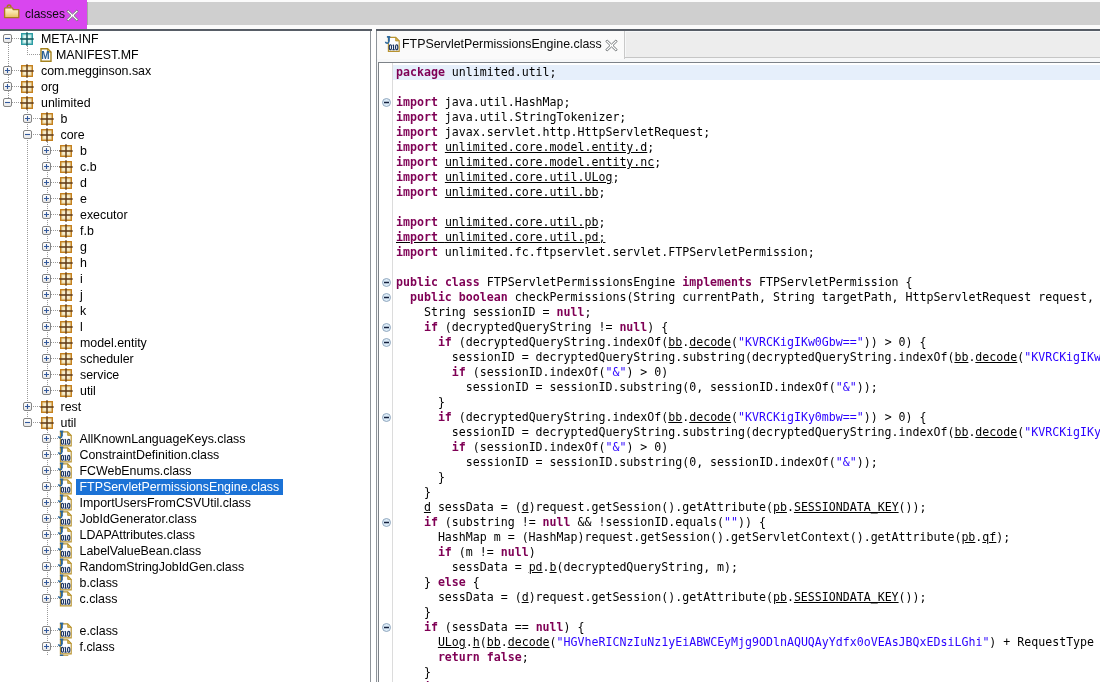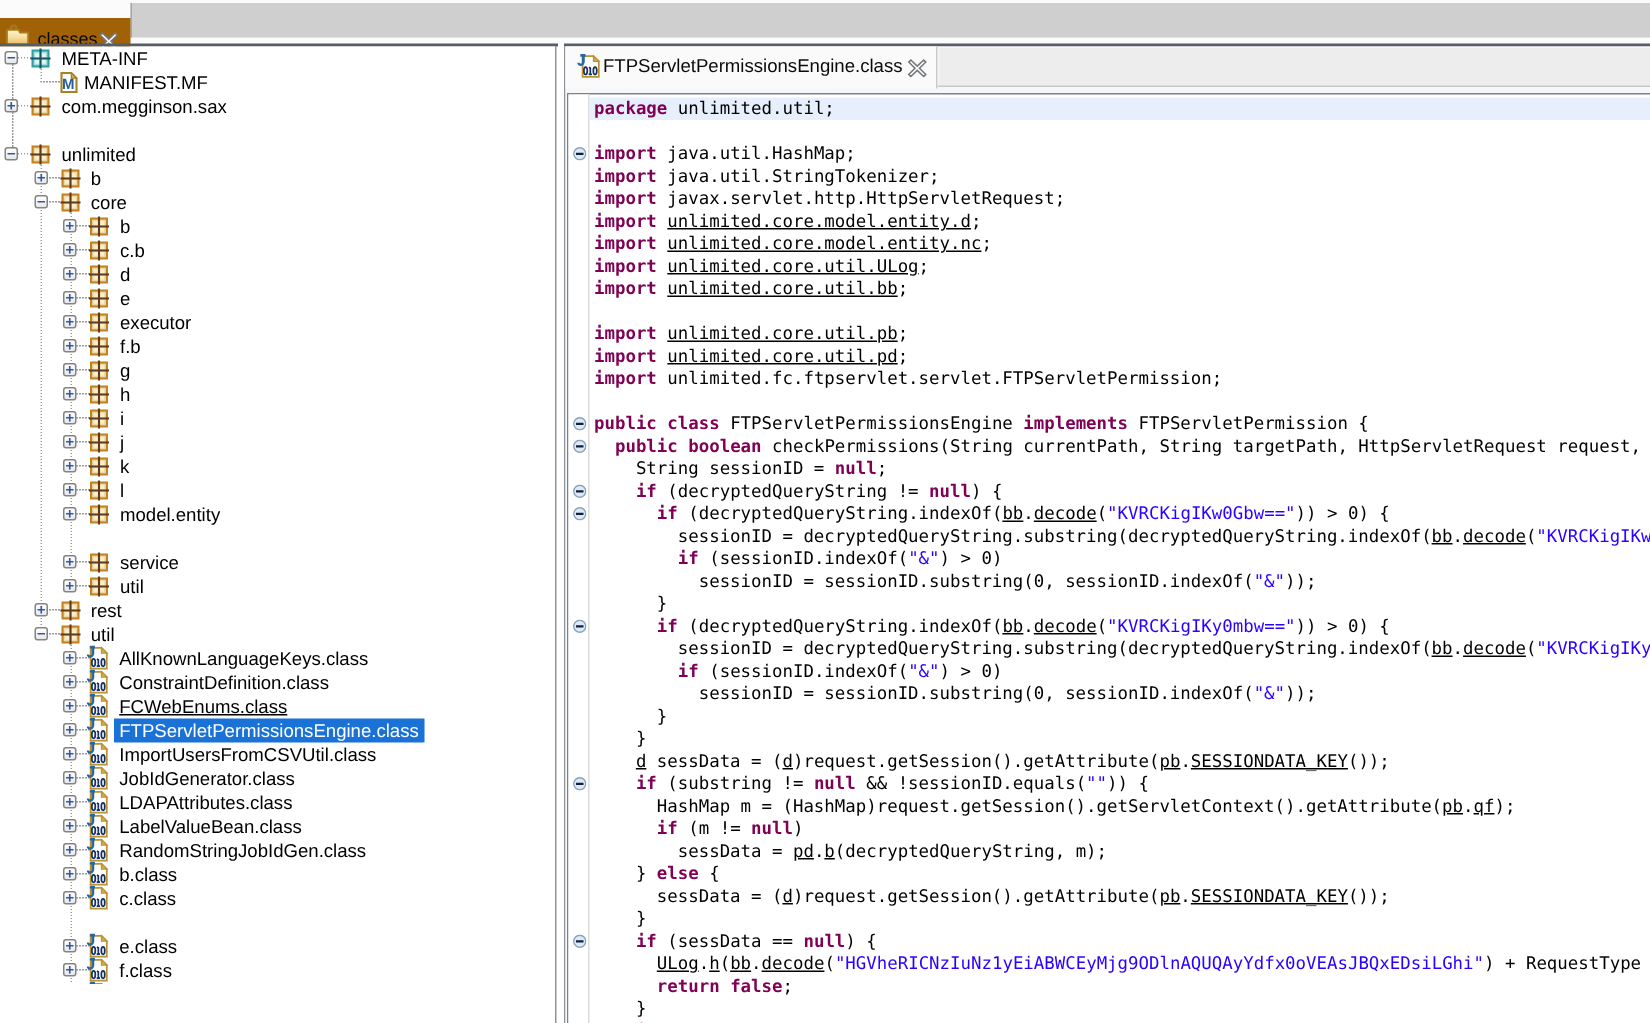--- a/index.html
+++ b/index.html
@@ -7,21 +7,21 @@
     font-family:"Liberation Sans", sans-serif; }
   #screen { position:relative; width:1100px; height:682px; background:#fff; overflow:hidden; }
 
   
   #main-tabbar { position:absolute; left:0; top:0; width:1100px; height:29px; background:#fbfbfb; }
   #main-tabbar-gray { position:absolute; left:87px; top:2px; width:1013px; height:22.5px;
     background:#cfcfcf; border-left:1px solid #a6a6a6; }
   .sep-seg { position:absolute; top:29px; height:1.5px; background:#575d66; }
   #main-sep-left { left:0; width:371.5px; }
   #main-sep-right { left:375.5px; width:724.5px; }
-  #main-tab { position:absolute; left:0; top:12px; width:87px; height:29px; background:#a16207; }
+  #main-tab { position:absolute; left:0; top:0; width:87px; height:29px; background:#d946ef; }
   #main-tab .folder { position:absolute; left:0px; top:0.5px; }
   #main-tab .lbl { position:absolute; left:25px; top:0; height:28px; line-height:28px;
     font-size:12px; color:#0a0a0a; }
   #main-tab .closer { position:absolute; left:66px; top:8.5px; }
 
   
   #tree-panel { position:absolute; left:0; top:30.5px; width:370px; height:625px;
     background:#fff; overflow:hidden; }
   #tree-border { position:absolute; left:370px; top:30.5px; width:1px; height:651.5px; background:#8e9399; }
   .trow { position:absolute; left:0; width:370px; height:16px; }
@@ -141,20 +141,39 @@
             <rect x="1.7" y="1.7" width="10.6" height="10.6" fill="#ecd9a8" stroke="#c4811f" stroke-width="1.4"></rect>
             <rect x="3.5" y="3.5" width="2.9" height="2.9" fill="#f9efce"></rect>
             <rect x="7.6" y="3.5" width="2.9" height="2.9" fill="#f9efce"></rect>
             <rect x="3.5" y="7.6" width="2.9" height="2.9" fill="#f9efce"></rect>
             <rect x="7.6" y="7.6" width="2.9" height="2.9" fill="#f9efce"></rect>
             <path d="M7 0.3 V13.7 M0.3 7 H13.7" stroke="#5f3a18" stroke-width="1.4"></path>
           </svg>
         </span>
         <span class="tlabel" style="left: 41px;">com.megginson.sax</span>
       </div>
+      <div class="trow" style="top: 48.1px;">
+        <div class="hguide" style="left: 7.5px; top: 7.5px; width: 13.7px;"></div>
+        <div class="expander" style="left: 3px; top: 3.5px;">
+          <svg width="7" height="7" viewBox="0 0 7 7">
+            <path d="M1 3.5 H6 M3.5 1 V6" stroke="#33599c" stroke-width="1.1"></path>
+          </svg>
+        </div>
+        <span class="ticon" style="left: 20.2px; top: 1px;">
+          <svg width="14" height="14" viewBox="0 0 14 14">
+            <rect x="1.7" y="1.7" width="10.6" height="10.6" fill="#ecd9a8" stroke="#c4811f" stroke-width="1.4"></rect>
+            <rect x="3.5" y="3.5" width="2.9" height="2.9" fill="#f9efce"></rect>
+            <rect x="7.6" y="3.5" width="2.9" height="2.9" fill="#f9efce"></rect>
+            <rect x="3.5" y="7.6" width="2.9" height="2.9" fill="#f9efce"></rect>
+            <rect x="7.6" y="7.6" width="2.9" height="2.9" fill="#f9efce"></rect>
+            <path d="M7 0.3 V13.7 M0.3 7 H13.7" stroke="#5f3a18" stroke-width="1.4"></path>
+          </svg>
+        </span>
+        <span class="tlabel" style="left: 41px;">org</span>
+      </div>
       <div class="trow" style="top: 64.1px;">
         <div class="hguide" style="left: 7.5px; top: 7.5px; width: 13.7px;"></div>
         <div class="expander" style="left: 3px; top: 3.5px;">
           <svg width="7" height="7" viewBox="0 0 7 7">
             <path d="M1 3.5 H6" stroke="#33599c" stroke-width="1.1"></path>
           </svg>
         </div>
         <span class="ticon" style="left: 20.2px; top: 1px;">
           <svg width="14" height="14" viewBox="0 0 14 14">
             <rect x="1.7" y="1.7" width="10.6" height="10.6" fill="#ecd9a8" stroke="#c4811f" stroke-width="1.4"></rect>
@@ -445,20 +464,39 @@
             <rect x="1.7" y="1.7" width="10.6" height="10.6" fill="#ecd9a8" stroke="#c4811f" stroke-width="1.4"></rect>
             <rect x="3.5" y="3.5" width="2.9" height="2.9" fill="#f9efce"></rect>
             <rect x="7.6" y="3.5" width="2.9" height="2.9" fill="#f9efce"></rect>
             <rect x="3.5" y="7.6" width="2.9" height="2.9" fill="#f9efce"></rect>
             <rect x="7.6" y="7.6" width="2.9" height="2.9" fill="#f9efce"></rect>
             <path d="M7 0.3 V13.7 M0.3 7 H13.7" stroke="#5f3a18" stroke-width="1.4"></path>
           </svg>
         </span>
         <span class="tlabel" style="left: 80px;">model.entity</span>
       </div>
+      <div class="trow" style="top: 320.1px;">
+        <div class="hguide" style="left: 46.5px; top: 7.5px; width: 13.7px;"></div>
+        <div class="expander" style="left: 42px; top: 3.5px;">
+          <svg width="7" height="7" viewBox="0 0 7 7">
+            <path d="M1 3.5 H6 M3.5 1 V6" stroke="#33599c" stroke-width="1.1"></path>
+          </svg>
+        </div>
+        <span class="ticon" style="left: 59.2px; top: 1px;">
+          <svg width="14" height="14" viewBox="0 0 14 14">
+            <rect x="1.7" y="1.7" width="10.6" height="10.6" fill="#ecd9a8" stroke="#c4811f" stroke-width="1.4"></rect>
+            <rect x="3.5" y="3.5" width="2.9" height="2.9" fill="#f9efce"></rect>
+            <rect x="7.6" y="3.5" width="2.9" height="2.9" fill="#f9efce"></rect>
+            <rect x="3.5" y="7.6" width="2.9" height="2.9" fill="#f9efce"></rect>
+            <rect x="7.6" y="7.6" width="2.9" height="2.9" fill="#f9efce"></rect>
+            <path d="M7 0.3 V13.7 M0.3 7 H13.7" stroke="#5f3a18" stroke-width="1.4"></path>
+          </svg>
+        </span>
+        <span class="tlabel" style="left: 80px;">scheduler</span>
+      </div>
       <div class="trow" style="top: 336.1px;">
         <div class="hguide" style="left: 46.5px; top: 7.5px; width: 13.7px;"></div>
         <div class="expander" style="left: 42px; top: 3.5px;">
           <svg width="7" height="7" viewBox="0 0 7 7">
             <path d="M1 3.5 H6 M3.5 1 V6" stroke="#33599c" stroke-width="1.1"></path>
           </svg>
         </div>
         <span class="ticon" style="left: 59.2px; top: 1px;">
           <svg width="14" height="14" viewBox="0 0 14 14">
             <rect x="1.7" y="1.7" width="10.6" height="10.6" fill="#ecd9a8" stroke="#c4811f" stroke-width="1.4"></rect>
@@ -594,21 +632,21 @@
               <path d="M8.55 9.3 V14.1 M7.7 10.05 L8.55 9.25 M7.45 14.1 H9.65" stroke-width="1.1"></path>
               <ellipse cx="11.7" cy="11.7" rx="1.15" ry="2.5" stroke-width="1.15"></ellipse>
             </g>
             <g stroke="#2b679c" fill="none">
               <path d="M2.9 1.4 H6.3" stroke-width="1.7"></path>
               <path d="M4.9 1.4 V6.1" stroke-width="1.9"></path>
               <path d="M4.85 5.8 C4.85 8.2 1.7 8.2 1.6 6.3" stroke-width="1.55"></path>
             </g>
           </svg>
         </span>
-        <span class="tlabel" style="left: 79.5px; text-decoration: underline;">FCWebEnums.class</span>
+        <span class="tlabel" style="left: 79.5px;">FCWebEnums.class</span>
       </div>
       <div class="trow selected" style="top: 448.1px;">
         <div class="hguide" style="left: 46.5px; top: 7.5px; width: 13.7px;"></div>
         <div class="expander" style="left: 42px; top: 3.5px;">
           <svg width="7" height="7" viewBox="0 0 7 7">
             <path d="M1 3.5 H6 M3.5 1 V6" stroke="#33599c" stroke-width="1.1"></path>
           </svg>
         </div>
         <span class="ticon" style="left: 57px; top: -0.5px;">
           <svg width="16" height="17" viewBox="0 0 16 17">
@@ -966,21 +1004,21 @@
       <div class="cline" style="top: 2px;"><span class="k">package</span><span> unlimited.util;</span></div>
           <div class="cline" style="top: 17px;"></div>
           <div class="cline" style="top: 32px;"><span class="k">import</span><span> java.util.HashMap;</span></div>
           <div class="cline" style="top: 47px;"><span class="k">import</span><span> java.util.StringTokenizer;</span></div>
           <div class="cline" style="top: 62px;"><span class="k">import</span><span> javax.servlet.http.HttpServletRequest;</span></div>
           <div class="cline" style="top: 77px;"><span class="k">import</span><span> </span><span class="u">unlimited.core.model.entity.d</span><span>;</span></div>
           <div class="cline" style="top: 92px;"><span class="k">import</span><span> </span><span class="u">unlimited.core.model.entity.nc</span><span>;</span></div>
           <div class="cline" style="top: 107px;"><span class="k">import</span><span> </span><span class="u">unlimited.core.util.ULog</span><span>;</span></div>
           <div class="cline" style="top: 122px;"><span class="k">import</span><span> </span><span class="u">unlimited.core.util.bb</span><span>;</span></div>
           <div class="cline" style="top: 152px;"><span class="k">import</span><span> </span><span class="u">unlimited.core.util.pb</span><span>;</span></div>
-          <div class="cline" style="top: 167px;"><span class="k">import</span><span> </span><span class="u">unlimited.core.util.pd</span><span>;</span></div>
+          <div class="cline" style="top: 167px; text-decoration: underline;"><span class="k">import</span><span> </span><span class="u">unlimited.core.util.pd</span><span>;</span></div>
           <div class="cline" style="top: 182px;"><span class="k">import</span><span> unlimited.fc.ftpservlet.servlet.FTPServletPermission;</span></div>
           <div class="cline" style="top: 197px;"></div>
           <div class="cline" style="top: 212px;"><span class="k">public</span><span> </span><span class="k">class</span><span> FTPServletPermissionsEngine </span><span class="k">implements</span><span> FTPServletPermission {</span></div>
           <div class="cline" style="top: 227px;"><span>  </span><span class="k">public</span><span> </span><span class="k">boolean</span><span> checkPermissions(String currentPath, String targetPath, HttpServletRequest request, String decryptedQueryString) {</span></div>
           <div class="cline" style="top: 242px;"><span>    String sessionID = </span><span class="k">null</span><span>;</span></div>
           <div class="cline" style="top: 257px;"><span>    </span><span class="k">if</span><span> (decryptedQueryString != </span><span class="k">null</span><span>) {</span></div>
           <div class="cline" style="top: 272px;"><span>      </span><span class="k">if</span><span> (decryptedQueryString.indexOf(</span><span class="u">bb</span><span>.</span><span class="u">decode</span><span>(</span><span class="s">"KVRCKigIKw0Gbw=="</span><span>)) &gt; 0) {</span></div>
           <div class="cline" style="top: 287px;"><span>        sessionID = decryptedQueryString.substring(decryptedQueryString.indexOf(</span><span class="u">bb</span><span>.</span><span class="u">decode</span><span>(</span><span class="s">"KVRCKigIKw0Gbw=="</span></div>
           <div class="cline" style="top: 302px;"><span>        </span><span class="k">if</span><span> (sessionID.indexOf(</span><span class="s">"&amp;"</span><span>) &gt; 0)</span></div>
           <div class="cline" style="top: 317px;"><span>          sessionID = sessionID.substring(0, sessionID.indexOf(</span><span class="s">"&amp;"</span><span>));</span></div>

